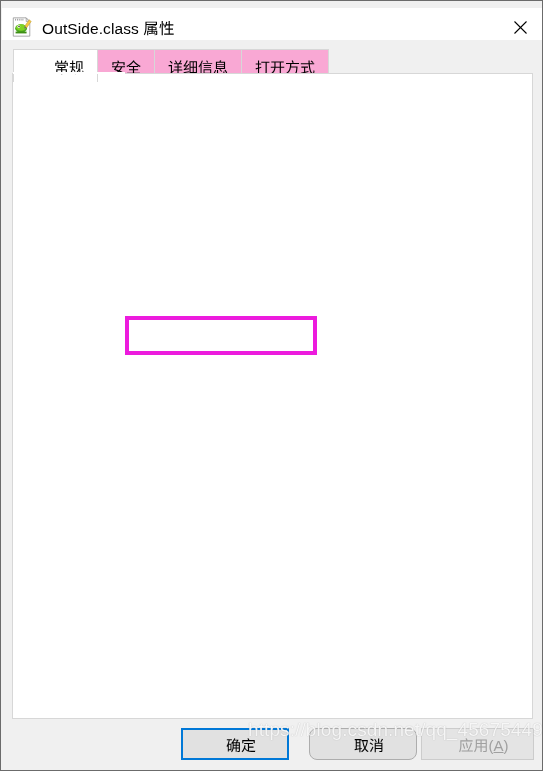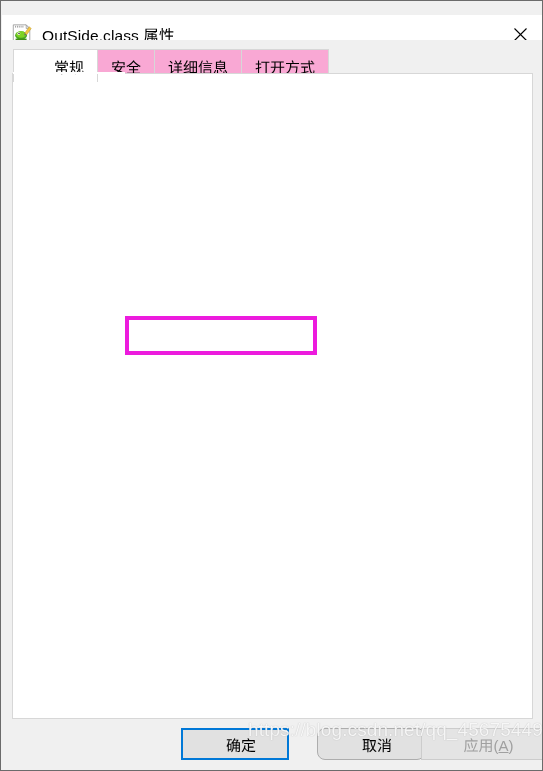--- a/index.html
+++ b/index.html
@@ -19,21 +19,21 @@
     height: 771px;
     box-sizing: border-box;
     background: #f0f0f0;
     border: 1px solid #6b6b6b;
     overflow: hidden;
   }
 
   
   .titlebar {
     position: absolute;
-    left: 1px; top: 14px;
+    left: 1px; top: 7px;
     width: 541px; height: 38px;
     background: #ffffff;
     display: flex;
     align-items: center;
   }
   .titlebar-icon {
     width: 22px; height: 22px;
     margin-left: 9px;
     flex: 0 0 auto;
     position: relative;
@@ -223,22 +223,22 @@
   }
 
   .footer-btn {
     position: absolute;
     top: 727px;
     width: 108px;
     height: 32px;
     padding-left: 12px;
   }
   .btn-ok     { left: 180px; }
-  .btn-cancel { left: 316px; border-radius: 8px; }
-  .btn-apply  { left: 420px; width: 123px; }
+  .btn-cancel { left: 308px; border-radius: 8px; }
+  .btn-apply  { left: 420px; width: 113px; }
 
   
   .attr-row {
     position: absolute;
     left: 32px; top: 564px;
     height: 20px;
     display: flex;
     align-items: center;
   }
   .checkbox-group {

